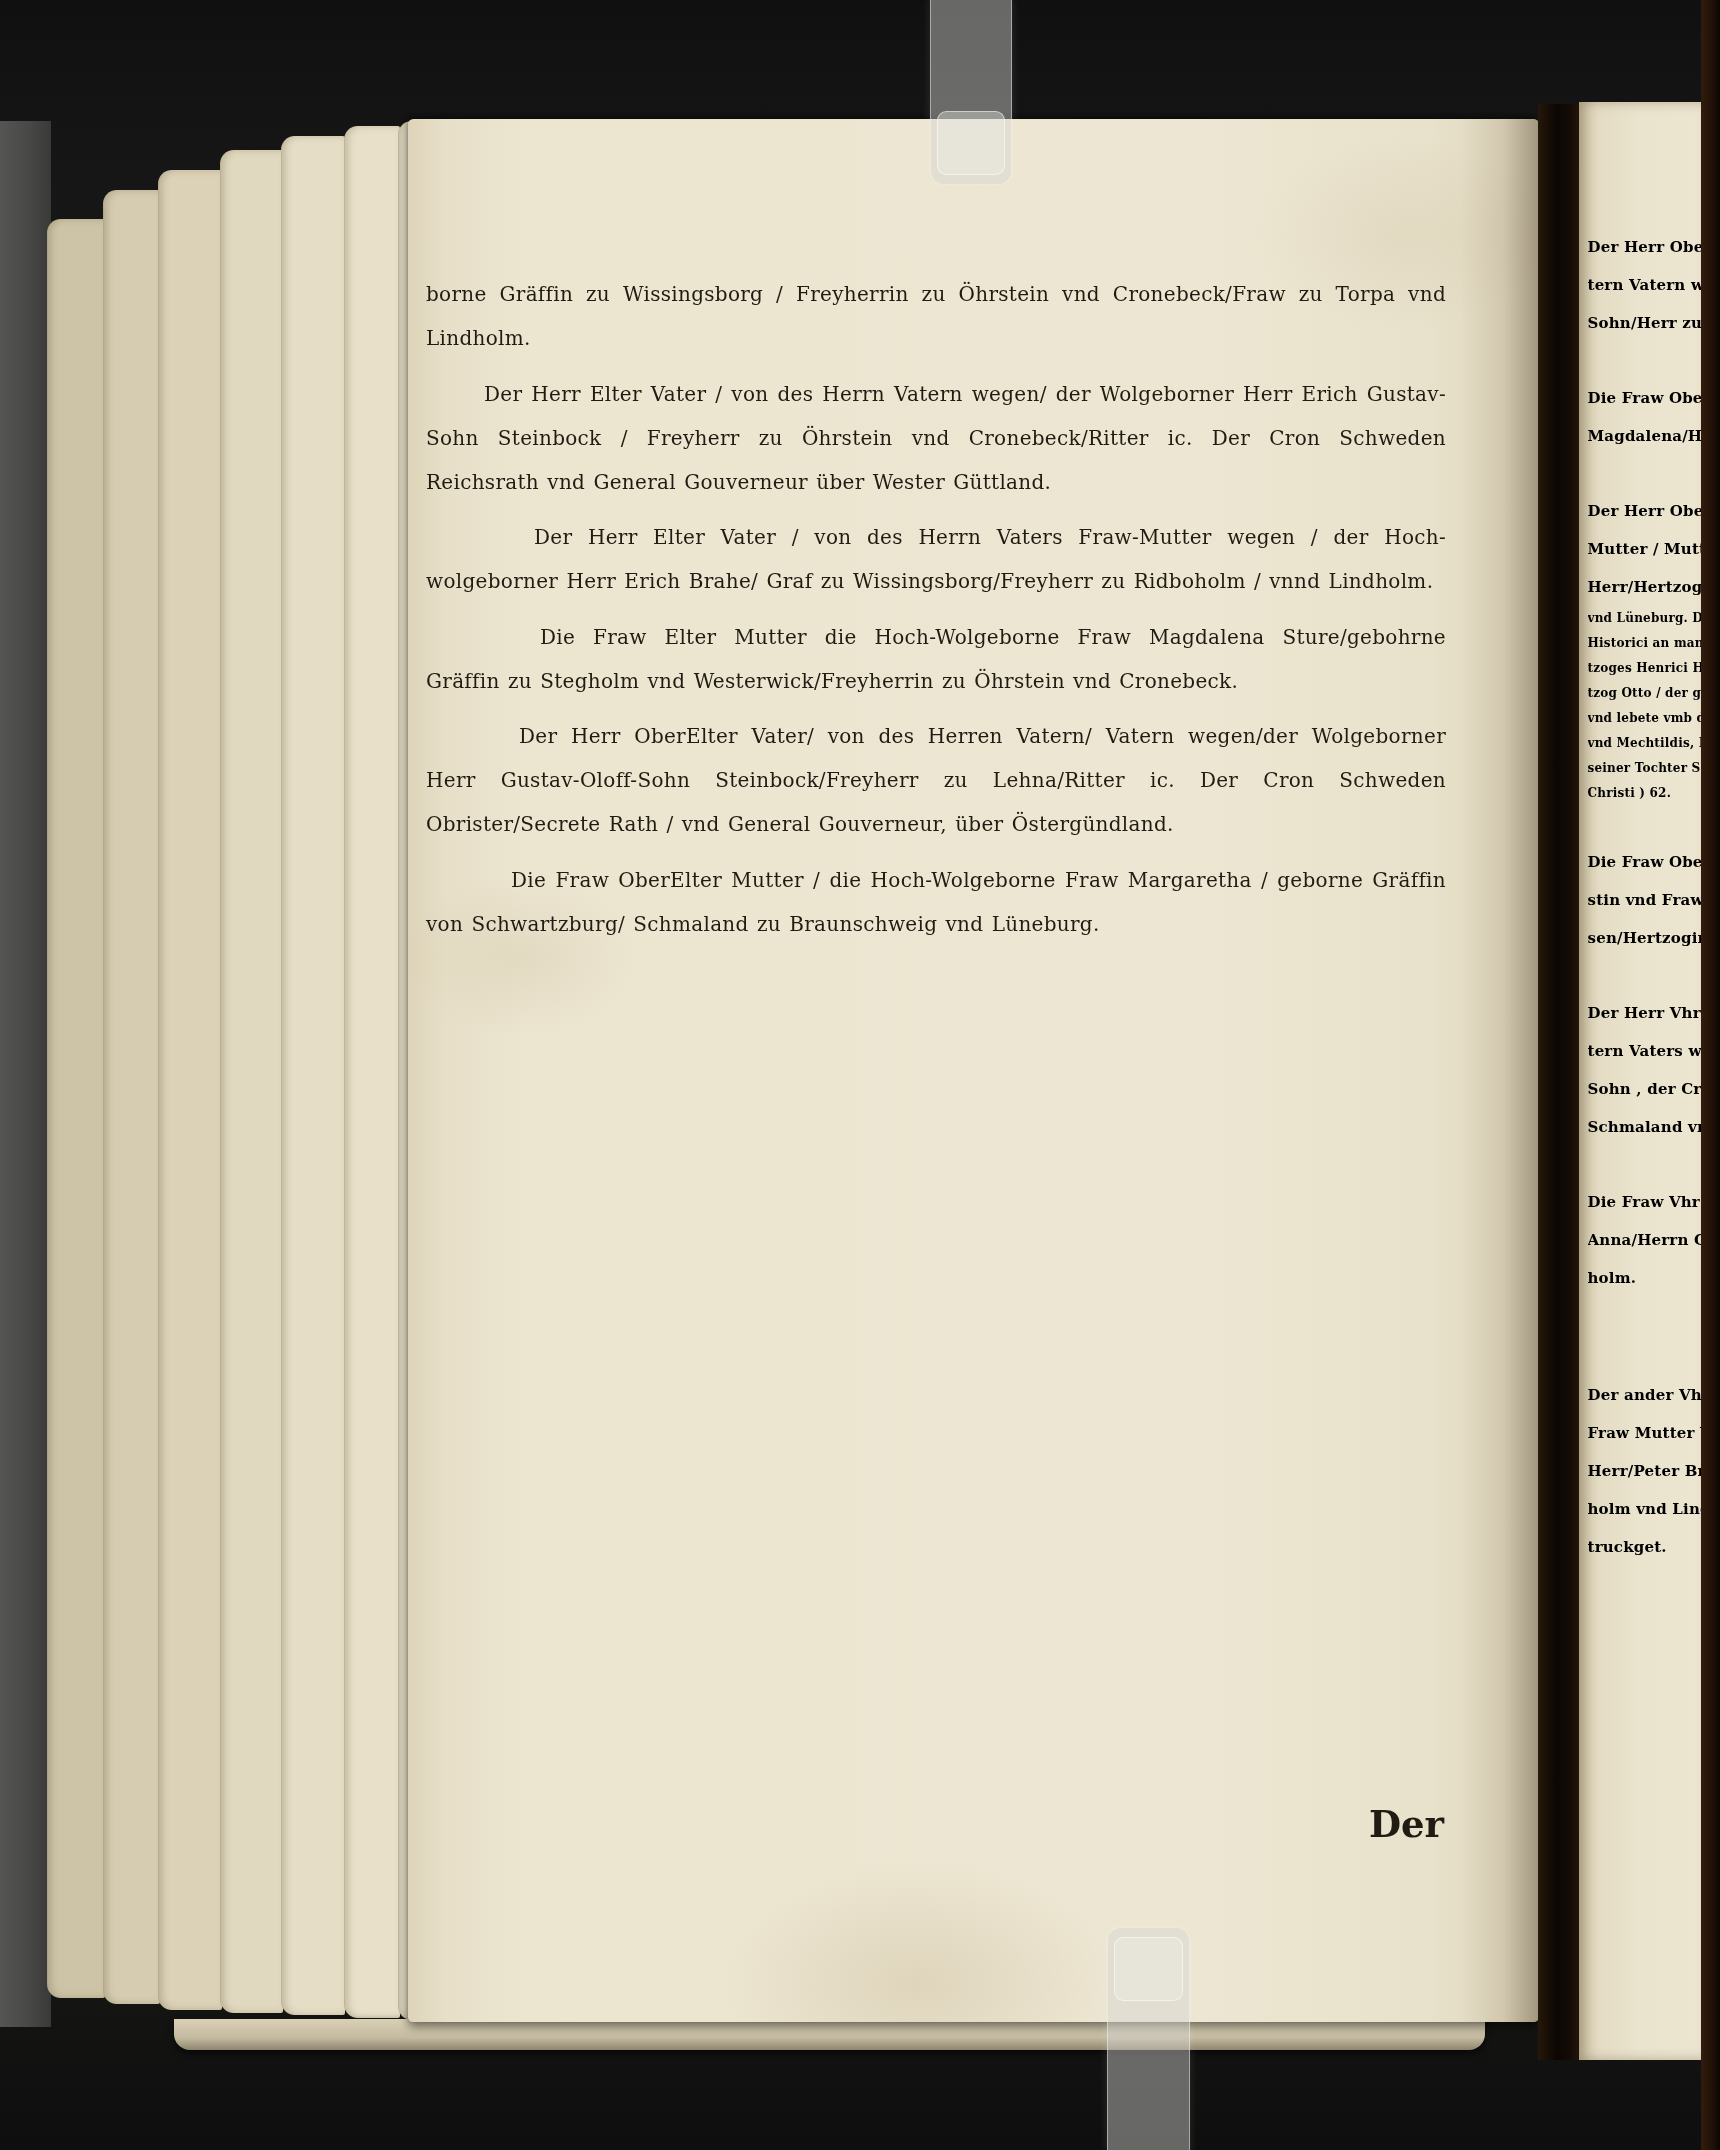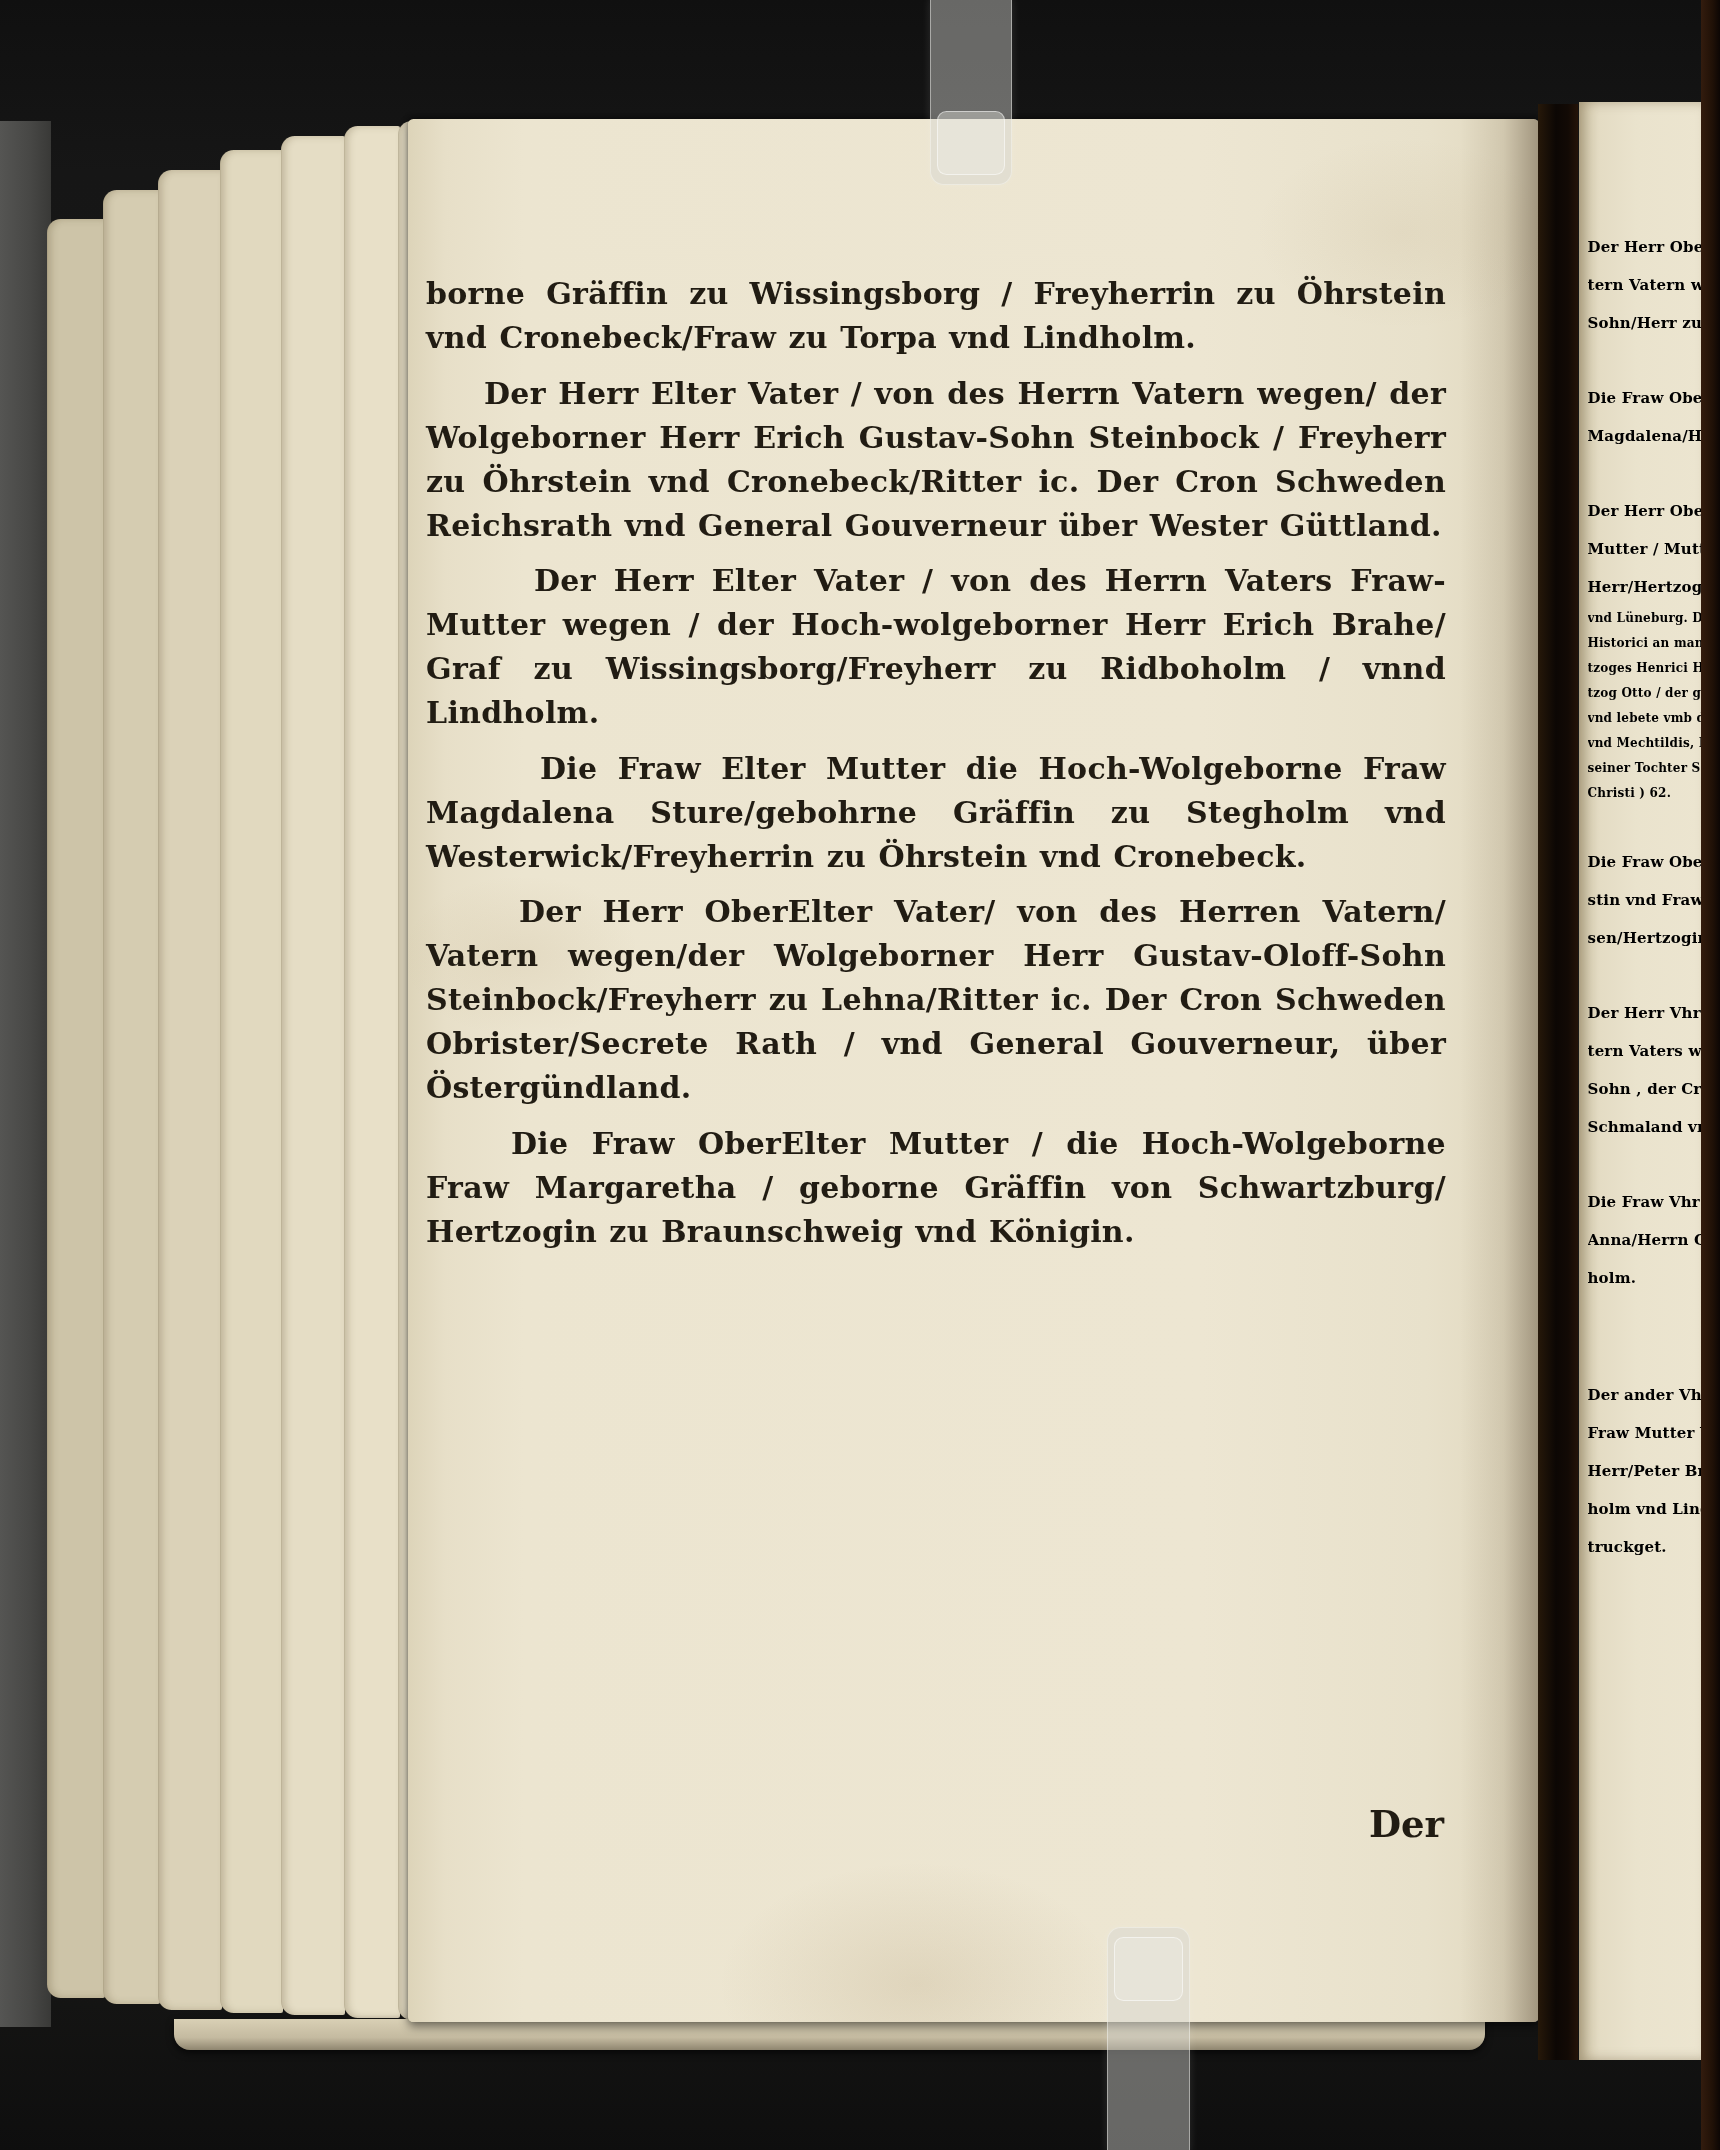--- a/index.html
+++ b/index.html
@@ -73,23 +73,23 @@
 
   
   .text-block {
     position: absolute;
     left: 426px; top: 272px;
     width: 1020px;
     color: #211c13;
   }
   .para {
     margin: 0 0 11.6px 0;
-    font-size: 30px;
+    font-size: 20px;
     line-height: 44px;
-    font-weight: 700;
+    font-weight: 400;
     letter-spacing: 0.3px;
     word-spacing: 1.6px;
     text-align: justify;
   }
   .catchword {
     position: absolute;
     left: 1301px; top: 1802px;
     width: 143px;
     text-align: right;
     font-size: 37px;
@@ -194,21 +194,21 @@
   <div class="main-page">
     <div class="spine-shadow"></div>
   </div>
 
   <div class="text-block">
       <p class="para" style="text-indent: 0px;">borne Gräffin zu Wissingsborg / Freyherrin zu Öhrstein vnd Cronebeck/Fraw zu Torpa vnd Lindholm.</p>
       <p class="para" style="text-indent: 58px;">Der Herr Elter Vater / von des Herrn Vatern wegen/ der Wolgeborner Herr Erich Gustav-Sohn Steinbock / Freyherr zu Öhrstein vnd Cronebeck/Ritter ic. Der Cron Schweden Reichsrath vnd General Gouverneur über Wester Güttland.</p>
       <p class="para" style="text-indent: 108px;">Der Herr Elter Vater / von des Herrn Vaters Fraw-Mutter wegen / der Hoch-wolgeborner Herr Erich Brahe/ Graf zu Wissingsborg/Freyherr zu Ridboholm / vnnd Lindholm.</p>
       <p class="para" style="text-indent: 114px;">Die Fraw Elter Mutter die Hoch-Wolgeborne Fraw Magdalena Sture/gebohrne Gräffin zu Stegholm vnd Westerwick/Freyherrin zu Öhrstein vnd Cronebeck.</p>
       <p class="para" style="text-indent: 93px;">Der Herr OberElter Vater/ von des Herren Vatern/ Vatern wegen/der Wolgeborner Herr Gustav-Oloff-Sohn Steinbock/Freyherr zu Lehna/Ritter ic. Der Cron Schweden Obrister/Secrete Rath / vnd General Gouverneur, über Östergündland.</p>
-      <p class="para" style="text-indent: 85px;">Die Fraw OberElter Mutter / die Hoch-Wolgeborne Fraw Margaretha / geborne Gräffin von Schwartzburg/ Hertzogin zu Braunschweig vnd Königin.</p>
+      <p class="para" style="text-indent: 85px;">Die Fraw OberElter Mutter / die Hoch-Wolgeborne Fraw Margaretha / geborne Gräffin von Schwartzburg/ Schmaland zu Braunschweig vnd Lüneburg.</p>
     </div>
 
   <div class="catchword">Der</div>
 
   <div class="gutter"></div>
 
   <div class="right-page">
     <div class="right-text">
         <div class="rline">Der Herr Ober Elter</div>
         <div class="rline">tern Vatern wegen / d</div>

